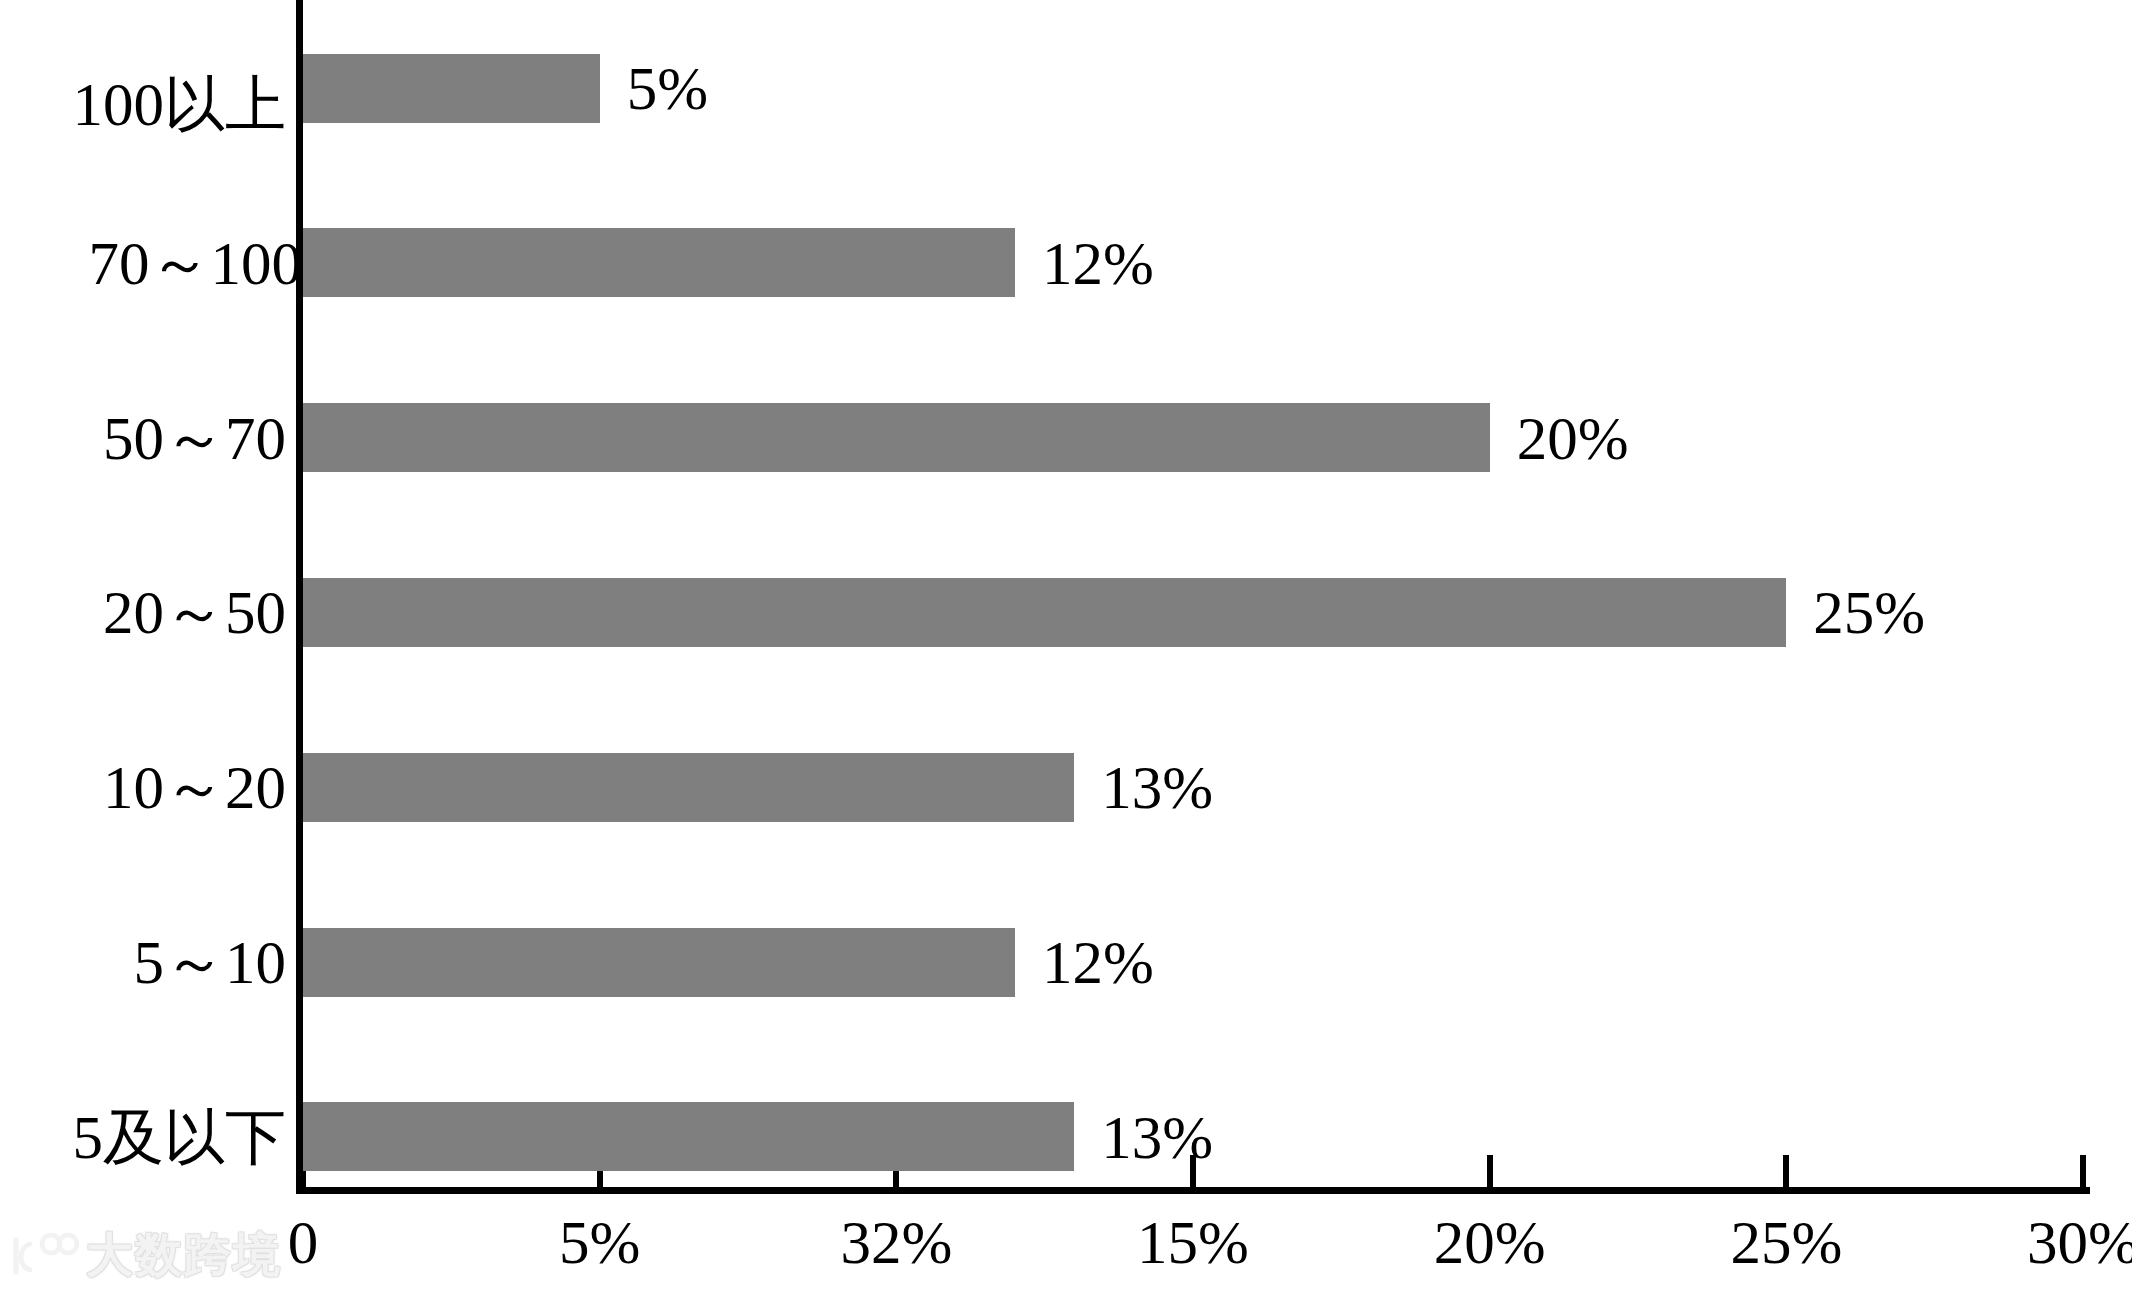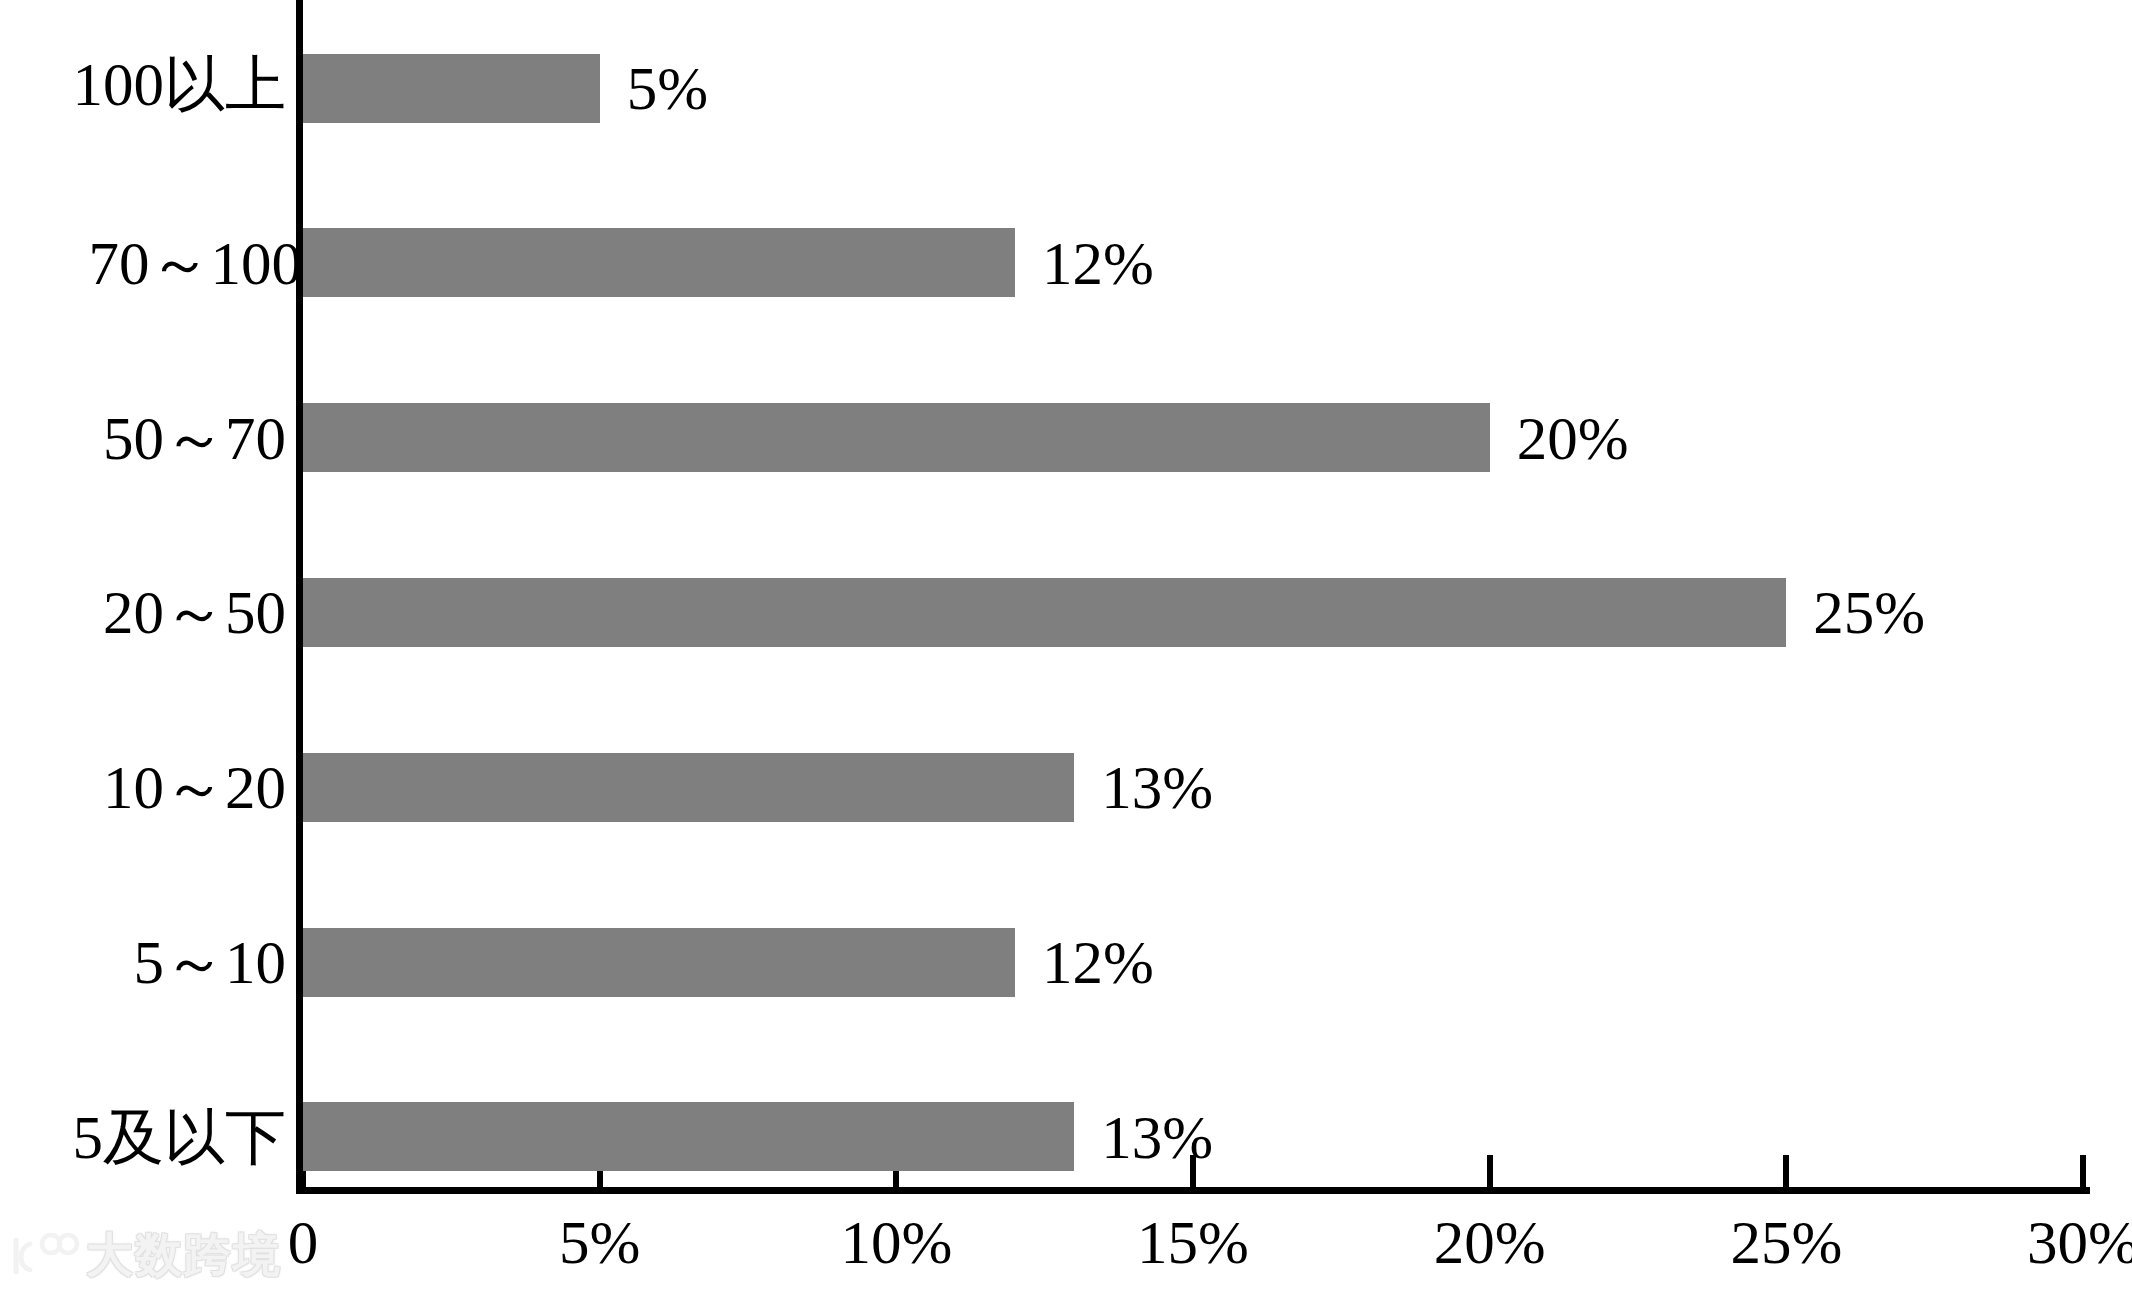--- a/index.html
+++ b/index.html
@@ -132,29 +132,29 @@
       <div class="x-tick" style="left: 893.333px;"></div>
       <div class="x-tick" style="left: 1190px;"></div>
       <div class="x-tick" style="left: 1486.67px;"></div>
       <div class="x-tick" style="left: 1783.33px;"></div>
       <div class="x-tick" style="left: 2080px;"></div>
     </div>
 
   <div id="xticklabels">
       <div class="x-tick-label" style="left: 303px;">0</div>
       <div class="x-tick-label" style="left: 599.667px;">5%</div>
-      <div class="x-tick-label" style="left: 896.333px;">10%</div>
+      <div class="x-tick-label" style="left: 896.333px;">32%</div>
       <div class="x-tick-label" style="left: 1193px;">15%</div>
       <div class="x-tick-label" style="left: 1489.67px;">20%</div>
       <div class="x-tick-label" style="left: 1786.33px;">25%</div>
       <div class="x-tick-label" style="left: 2083px;">30%</div>
     </div>
 
   <div id="catlabels">
-      <div class="cat-label-box" style="top: 84px; font-family: Liberation Serif, serif;">100以上</div>
+      <div class="cat-label-box" style="top: 104px; font-family: Liberation Serif, serif;">100以上</div>
       <div class="cat-label-box" style="top: 262.8px; padding-left: 16px;">70～100</div>
       <div class="cat-label-box" style="top: 437.6px;">50～70</div>
       <div class="cat-label-box" style="top: 612.4px;">20～50</div>
       <div class="cat-label-box" style="top: 787.2px;">10～20</div>
       <div class="cat-label-box" style="top: 962px;">5～10</div>
       <div class="cat-label-box" style="top: 1137px;">5及以下</div>
     </div>
 
   <div id="bars">
       <div class="bar-row" style="top: 53.5px; width: 1780px;">

